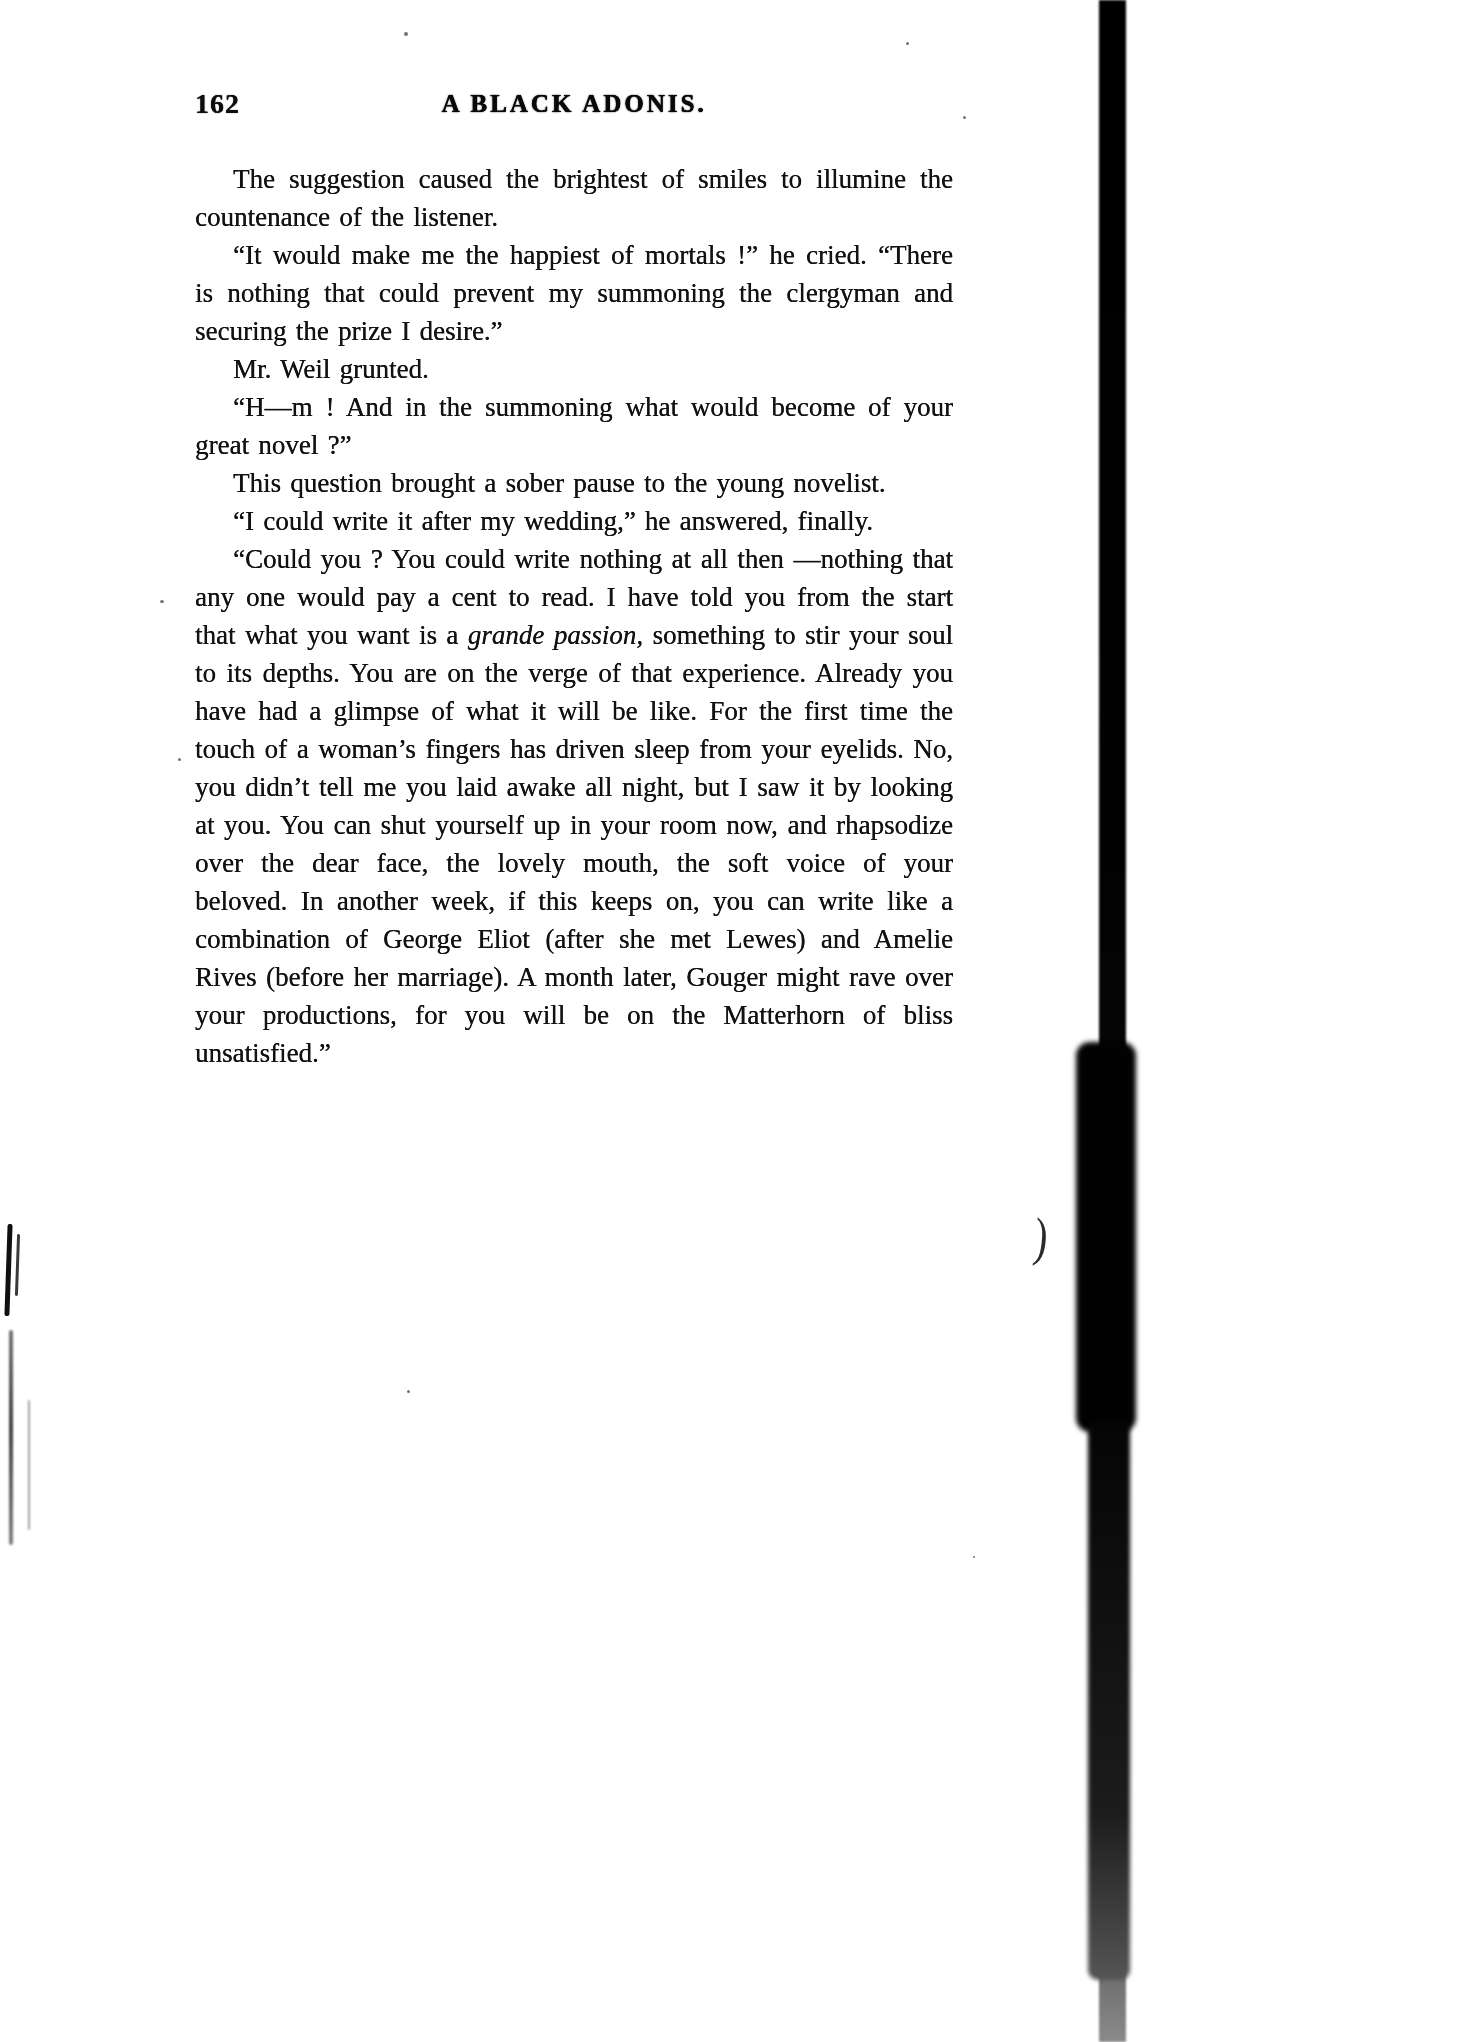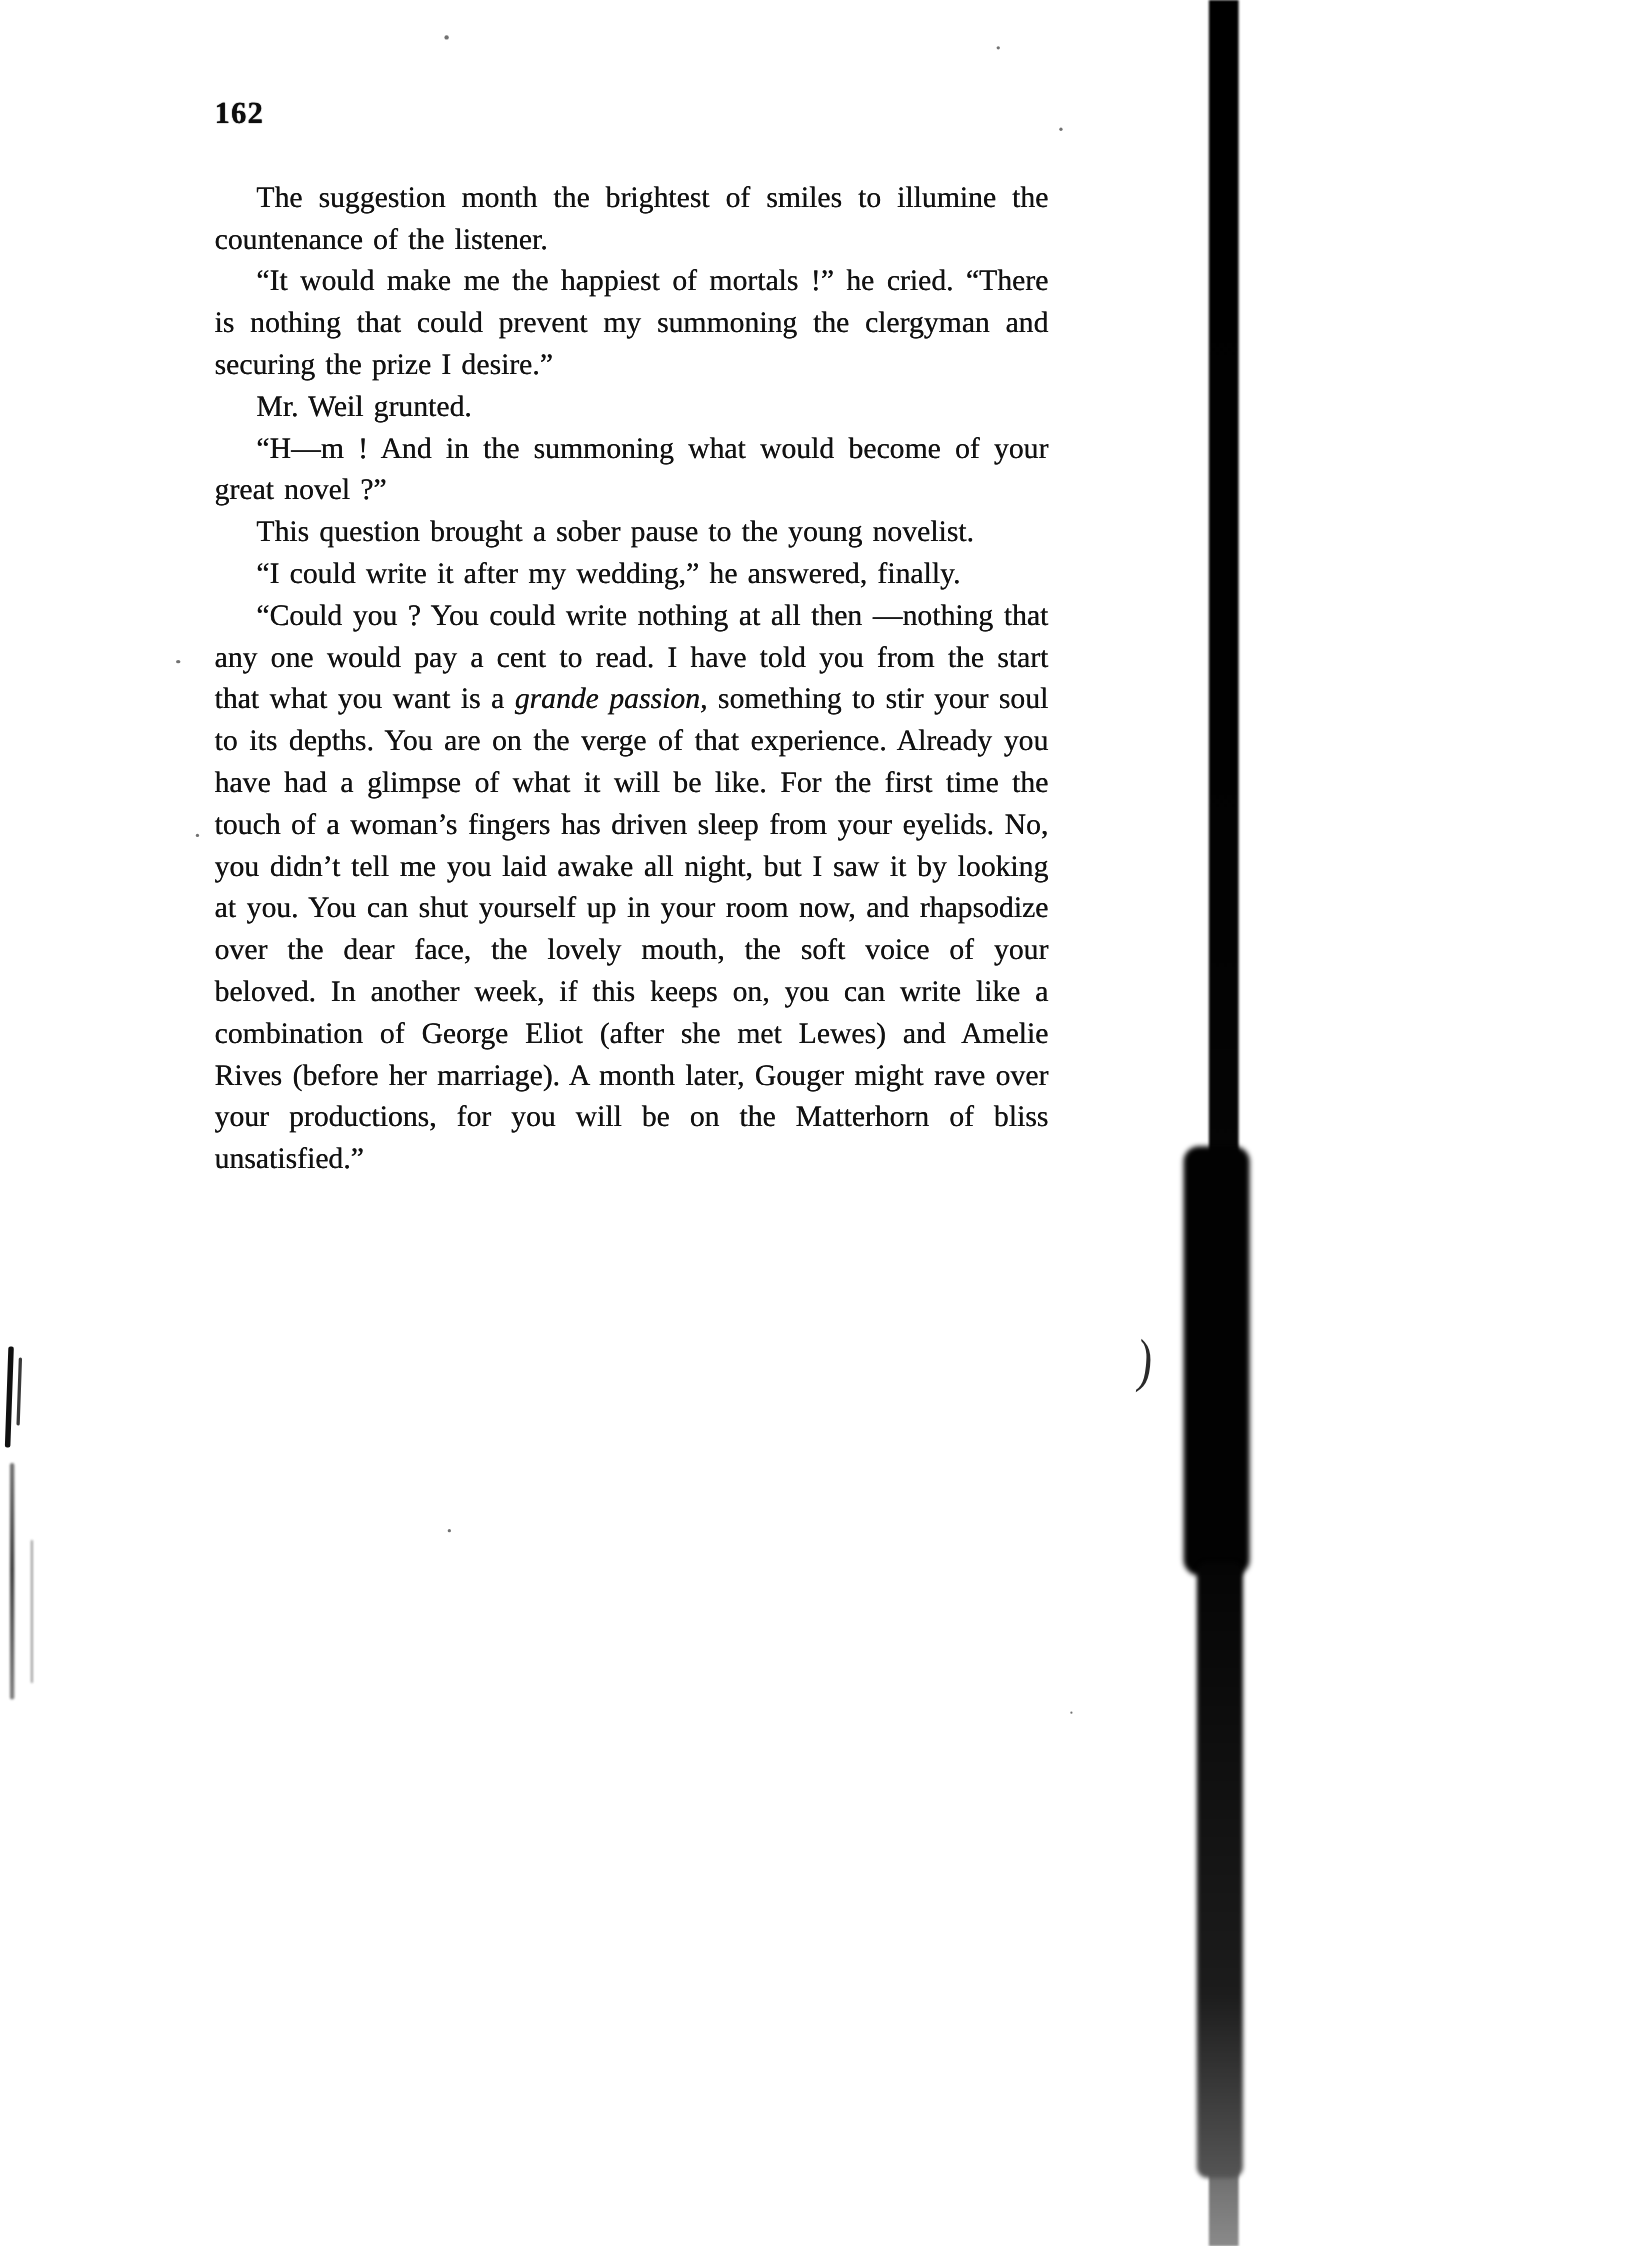--- a/index.html
+++ b/index.html
@@ -120,23 +120,24 @@
   .s5 { left: 178px; top: 758px; width: 3px; height: 3px; }
   .s6 { left: 407px; top: 1390px; width: 3px; height: 3px; }
   .s7 { left: 973px; top: 1556px; width: 2px; height: 2px; }
 </style>
 </head>
 <body>
 
 <div class="page">
   <div class="page-head">
     <span class="page-number">162</span>
+    <span class="running-header">A BLACK ADONIS.</span>
   </div>
   <div class="text-block">
-      <p class="para indent"><span class="seg">The suggestion month the brightest of smiles to illumine the countenance of the listener.</span></p>
+      <p class="para indent"><span class="seg">The suggestion caused the brightest of smiles to illumine the countenance of the listener.</span></p>
       <p class="para indent"><span class="seg">“It would make me the happiest of mortals !” he cried.  “There is nothing that could prevent my summoning the clergyman and securing the prize I desire.”</span></p>
       <p class="para indent"><span class="seg">Mr. Weil grunted.</span></p>
       <p class="para indent"><span class="seg">“H—m !  And in the summoning what would become of your great novel ?”</span></p>
       <p class="para indent"><span class="seg">This question brought a sober pause to the young novelist.</span></p>
       <p class="para indent"><span class="seg">“I could write it after my wedding,” he answered, finally.</span></p>
       <p class="para indent"><span class="seg">“Could you ?  You could write nothing at all then —nothing that any one would pay a cent to read.  I have told you from the start that what you want is a </span><span class="seg italic">grande passion,</span><span class="seg"> something to stir your soul to its depths.  You are on the verge of that experience.  Already you have had a glimpse of what it will be like.  For the first time the touch of a woman’s fingers has driven sleep from your eyelids.  No, you didn’t tell me you laid awake all night, but I saw it by looking at you.  You can shut yourself up in your room now, and rhapsodize over the dear face, the lovely mouth, the soft voice of your beloved.  In another week, if this keeps on, you can write like a combination of George Eliot (after she met Lewes) and Amelie Rives (before her marriage).  A month later, Gouger might rave over your productions, for you will be on the Matterhorn of bliss unsatisfied.”</span></p>
     </div>
 </div>
 
 <div class="gutter-band"></div>

